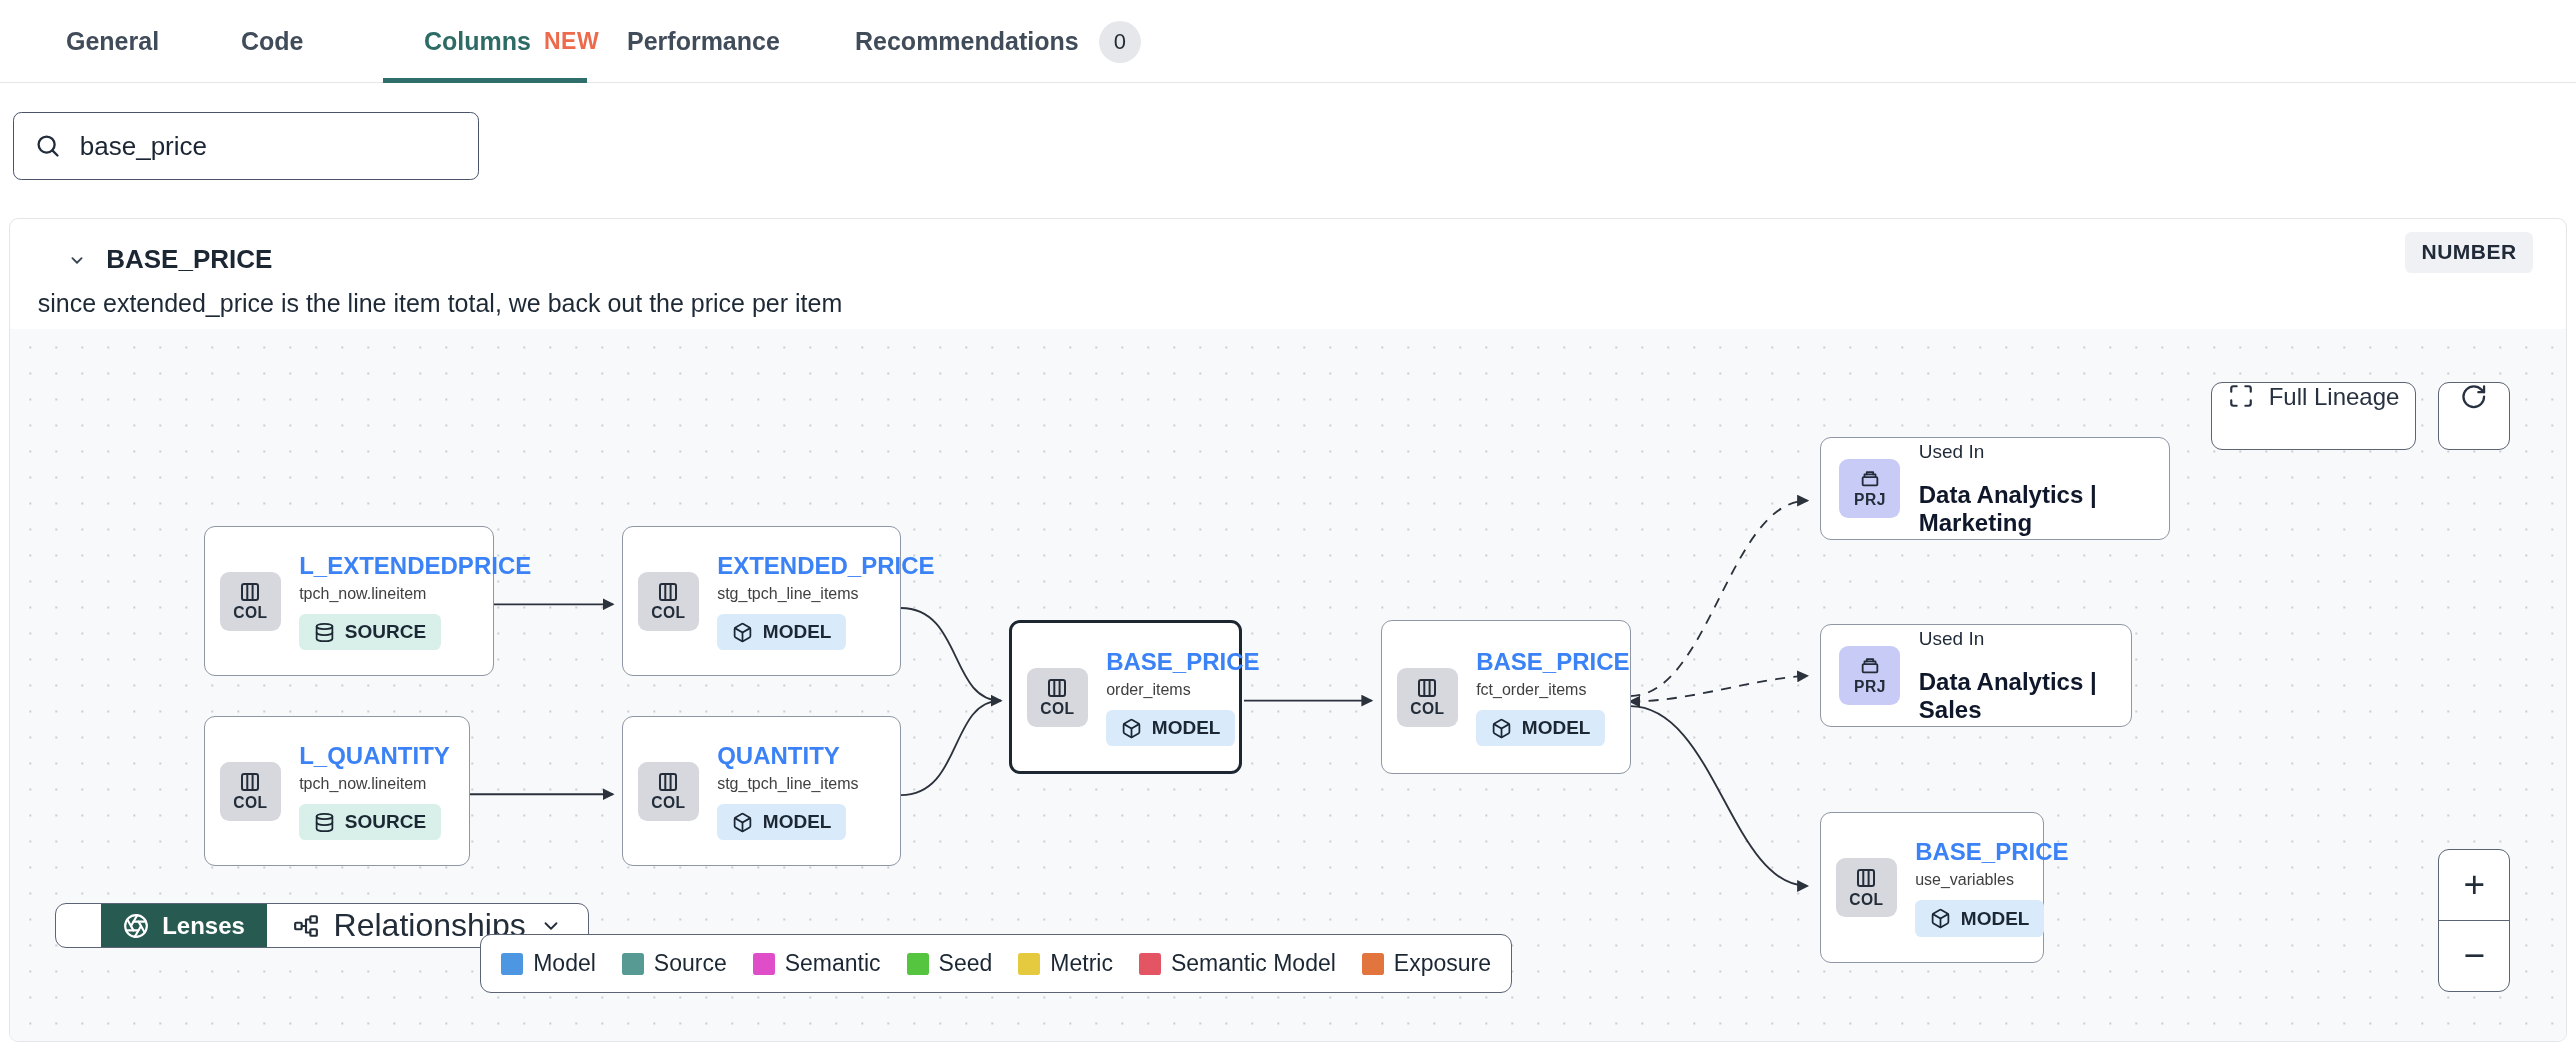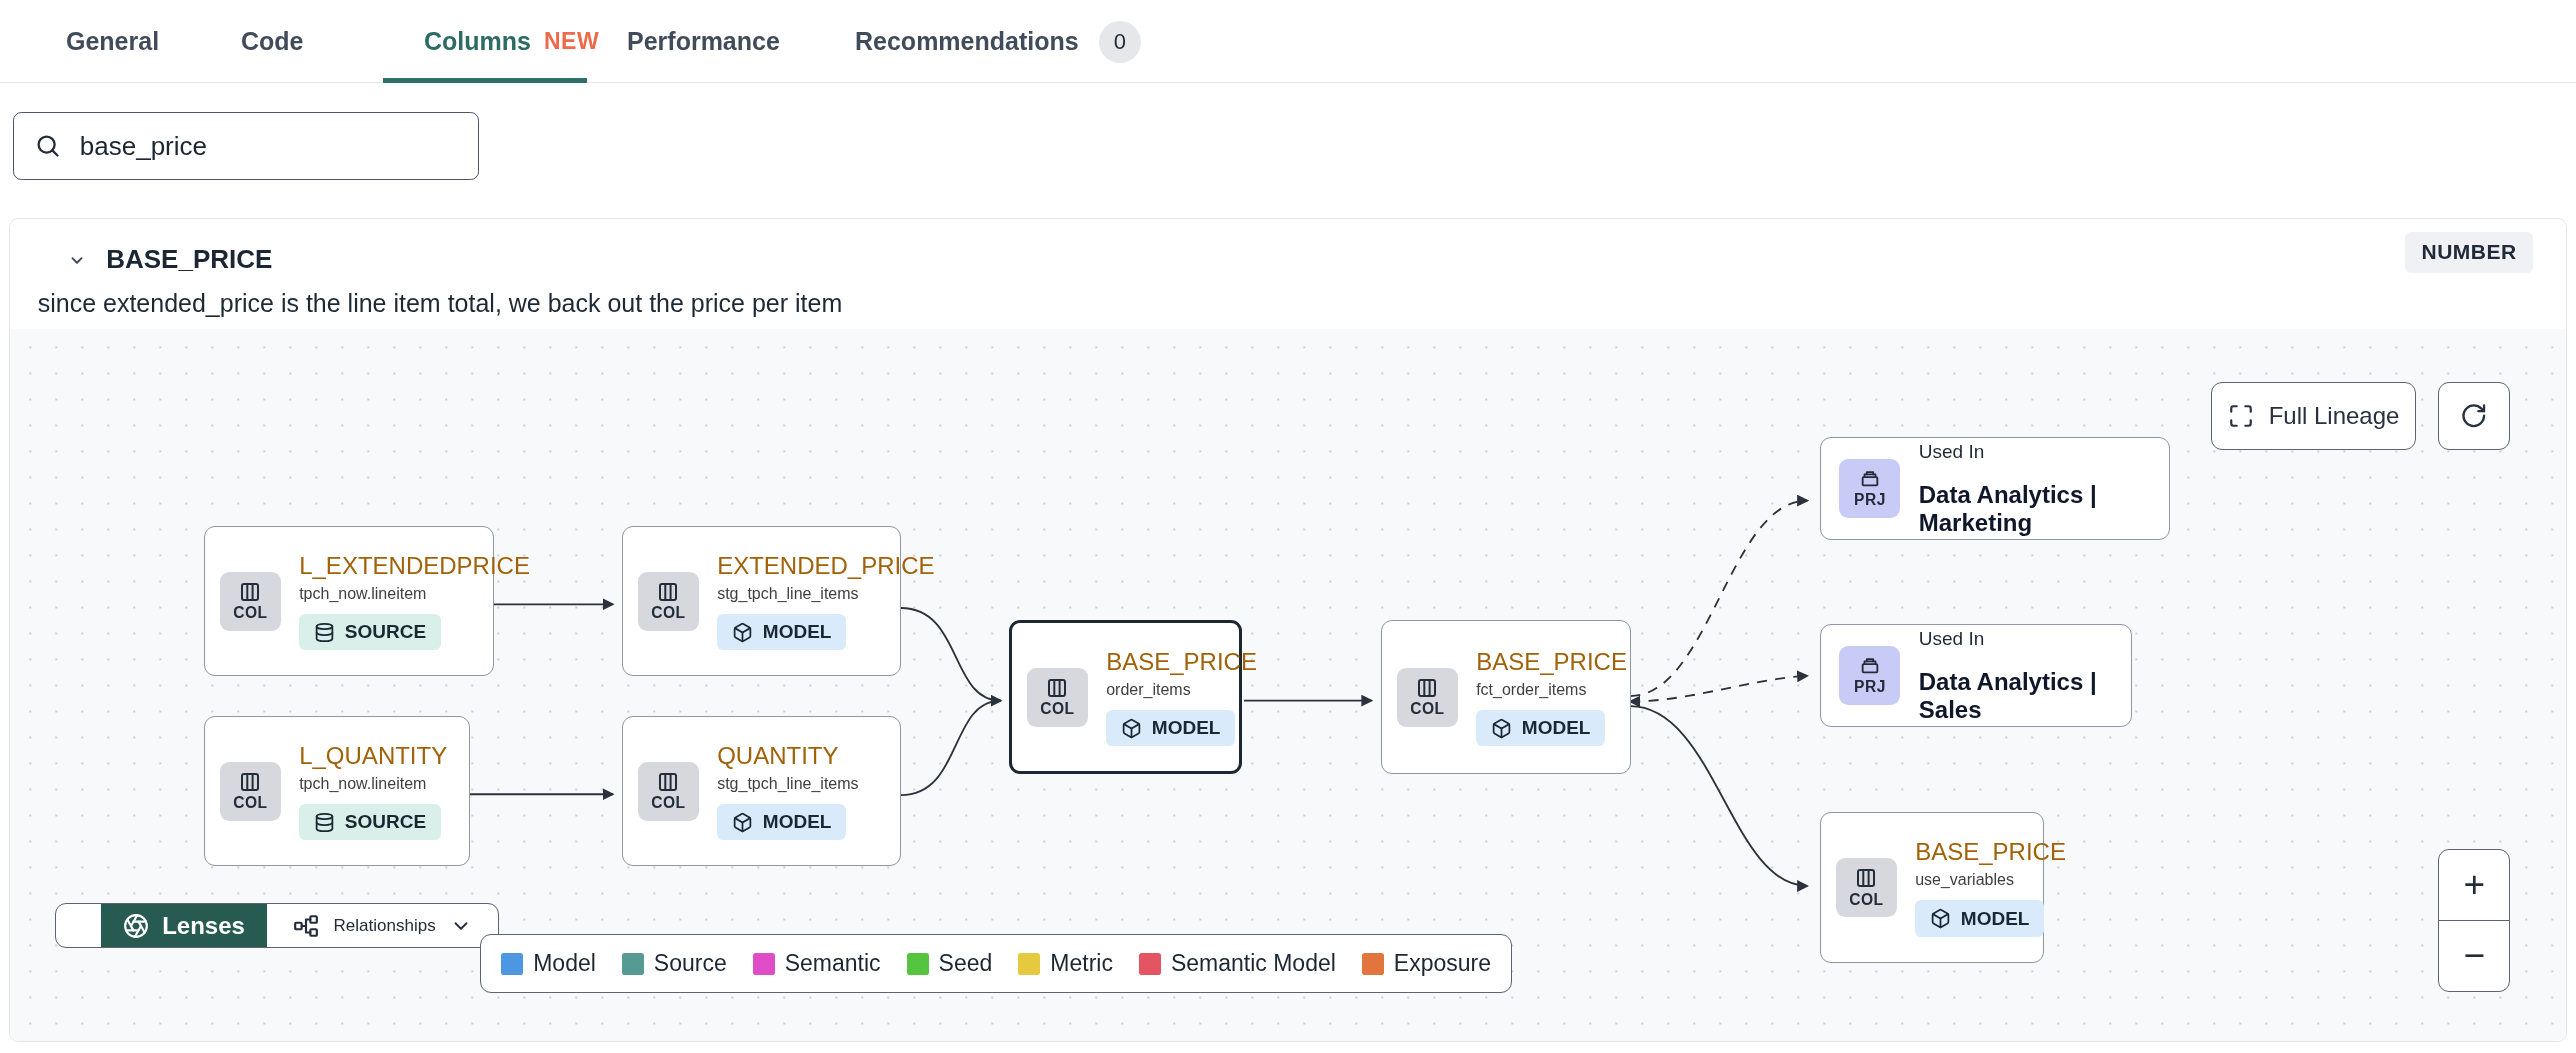--- a/index.html
+++ b/index.html
@@ -44,47 +44,47 @@
     background-size: 26px 26px; background-position: 7.3px 5.5px; }
   .edges { position: absolute; left: 0; top: 0; width: 2556px; height: 713px; pointer-events: none; }
 
   .node { position: absolute; background: #fff; border: 1.8px solid #8f97a5; border-radius: 11px;
     display: flex; align-items: center; padding-left: 14.7px; gap: 18.3px; cursor: pointer; }
   .node.selected { border: 3.7px solid #1d2732; }
   .chip { width: 61px; height: 59px; border-radius: 9.2px; background: #d6d8de; color: #232d3a;
     display: flex; flex-direction: column; align-items: center; justify-content: center; flex: 0 0 auto; }
   .chip.prj { background: #c7cbf6; }
   .chip .chip-label { font-size: 15.6px; font-weight: 700; letter-spacing: 0.5px; margin-top: 0.9px; }
-  .node-title { font-size: 24px; font-weight: 400; color: #a16207; }
+  .node-title { font-size: 24px; font-weight: 700; color: #3b82f6; }
   .node-sub { font-size: 16px; color: #404040; margin-top: 5px; }
   .type-badge { display: inline-flex; align-items: center; gap: 10px; margin-top: 11px;
     border-radius: 6.4px; padding: 7.3px 14.7px; font-size: 19px; font-weight: 700; color: #1c2734; }
   .t-model { background: #d9eafb; }
   .t-source { background: #d8f0e9; }
   .kicker { font-size: 19px; color: #1f2a38; }
   .prj-name { font-size: 24px; font-weight: 600; color: #0f172a; margin-top: 18px; }
 
   
   .btn { background: #fff; border: 1.8px solid #5b6474; border-radius: 11px; cursor: pointer;
-    display: flex; align-items: center; justify-content: center; color: #273140; }
+    display: flex; align-items: flex-start; justify-content: center; color: #273140; }
   .full-lineage { position: absolute; left: 2201px; top: 53px; width: 205px; height: 68px; gap: 14.7px;
     font-size: 24px; }
   .refresh { position: absolute; left: 2428px; top: 53px; width: 72px; height: 68px; }
   .zoomctl { position: absolute; left: 2428px; top: 520px; width: 72px; height: 143px;
     border: 1.8px solid #5b6474; border-radius: 11px; background: #fff; display: flex; flex-direction: column; }
   .zoomctl .zbtn { flex: 1; display: flex; align-items: center; justify-content: center;
     font-size: 37px; font-weight: 400; color: #232d3a; cursor: pointer; }
   .zoomctl .zbtn:first-child { border-bottom: 1.8px solid #5b6474; }
 
   .toolbar { position: absolute; left: 45px; top: 574px; height: 45px; display: flex;
     border: 1.8px solid #5b6474; border-radius: 11px; overflow: hidden; background: #fff; padding-left: 45px; }
   .lenses { background: #275a50; color: #fff; display: flex; align-items: center; gap: 13px;
     padding: 0 22px; font-size: 24px; font-weight: 600; cursor: pointer; }
   .relationships { display: flex; align-items: center; gap: 14.7px; padding: 0 26px;
-    font-size: 17px; color: #232d3a; cursor: pointer; }
+    font-size: 32px; color: #232d3a; cursor: pointer; }
 
   .legend { position: absolute; left: 470px; top: 605px; height: 59px; background: #fff;
     border: 1.8px solid #5b6474; border-radius: 11px; display: flex; align-items: center;
     padding: 0 20px; gap: 26px; }
   .legend-item { display: flex; align-items: center; gap: 10px; font-size: 23px; color: #1c2734; }
   .swatch { width: 22px; height: 22px; border-radius: 2.8px; flex: 0 0 auto; }
 
   svg.icon { stroke: currentColor; fill: none; stroke-width: 2; stroke-linecap: round; stroke-linejoin: round; }
 </style>
 </head>

